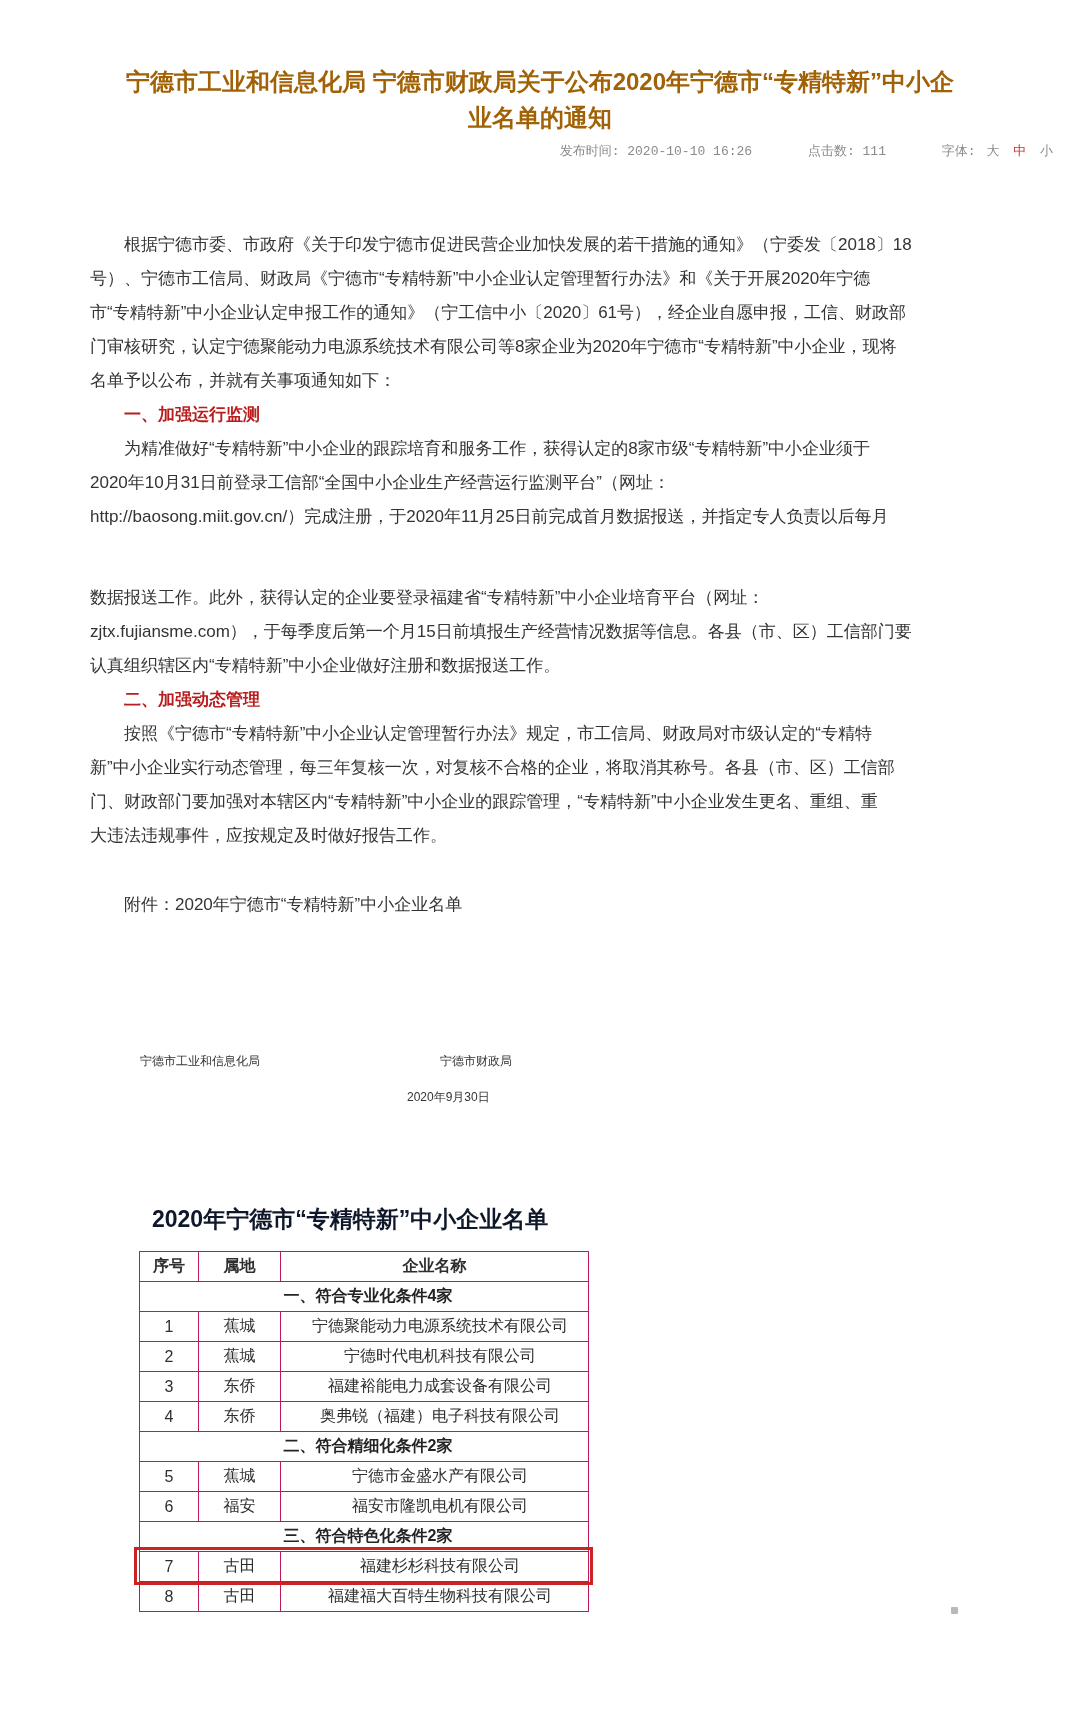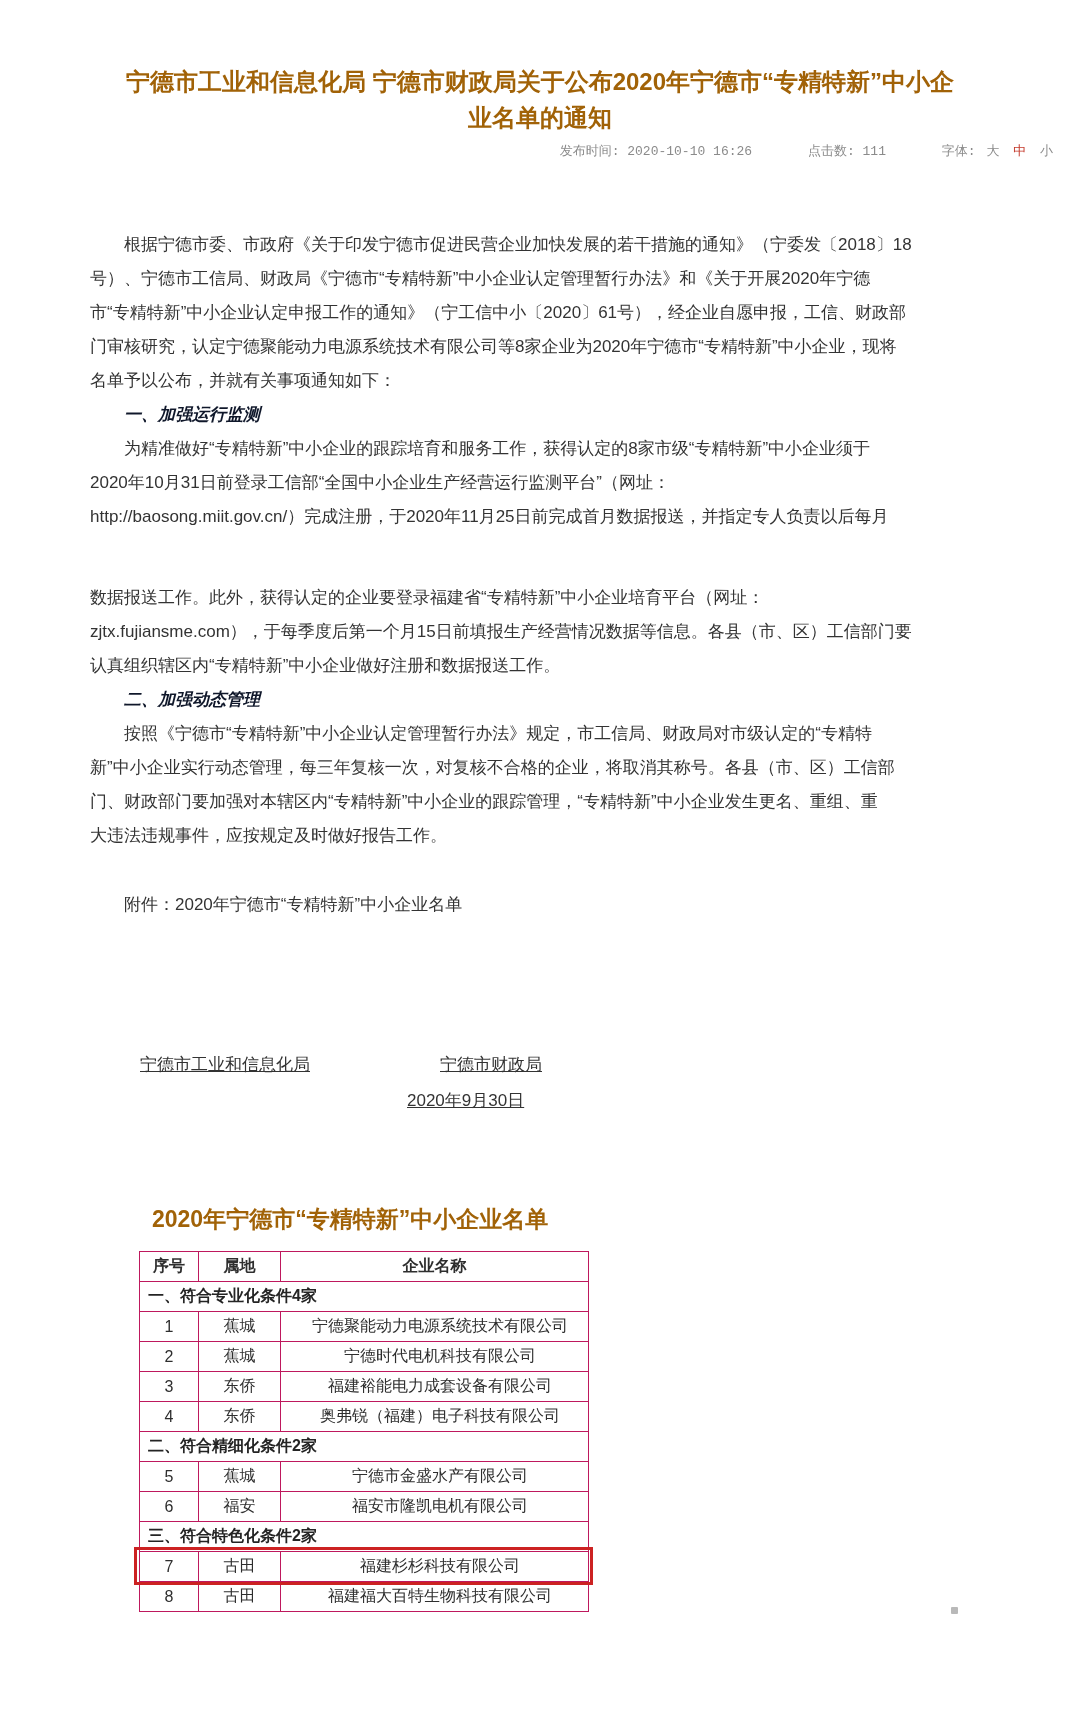--- a/index.html
+++ b/index.html
@@ -44,35 +44,35 @@
     width:848px;
     font-size:17px;
     color:#333333;
   }
   .line{
     height:34px;
     line-height:34px;
     white-space:nowrap;
   }
   .indent{padding-left:34px;}
-  .heading{font-weight:bold; color:#0f172a;font-style:italic;}
+  .heading{font-weight:bold; color:#b91c1c;}
   .gap-lg{margin-top:47px;}
   .gap-md{margin-top:35px;}
   
-  .sign{position:absolute; font-size:17px; color:#333333; white-space:nowrap;text-decoration:underline;}
+  .sign{position:absolute; font-size:12px; color:#333333; white-space:nowrap;}
   .sign-org1{top:1053px; left:140px;}
   .sign-org2{top:1053px; left:440px;}
   .sign-date{top:1089px; left:407px;}
   
   .att-title{
     position:absolute;
     top:1204px; left:152px;
     font-size:23px;
     font-weight:bold;
-    color:#a16207;
+    color:#0f172a;
     white-space:nowrap;
   }
   .table-wrap{
     position:absolute;
     top:1251px; left:139px;
     width:449px;
   }
   table.company-table{
     border-collapse:collapse;
     table-layout:fixed;
@@ -88,21 +88,21 @@
     overflow:hidden;
     white-space:nowrap;
   }
   .company-table td.company{
     text-align:center;
     padding-left:11px;
   }
   .company-table tr.head td{font-weight:bold; text-align:center;}
   .company-table td.section{
     font-weight:bold;
-    text-align:left;
+    text-align:center;
     padding-left:8px;
     color:#242424;
   }
   .highlight-box{
     position:absolute;
     top:296px; left:-5px;
     width:459px; height:38px;
     border:3px solid #cc2222;
     box-sizing:border-box;
     pointer-events:none;

